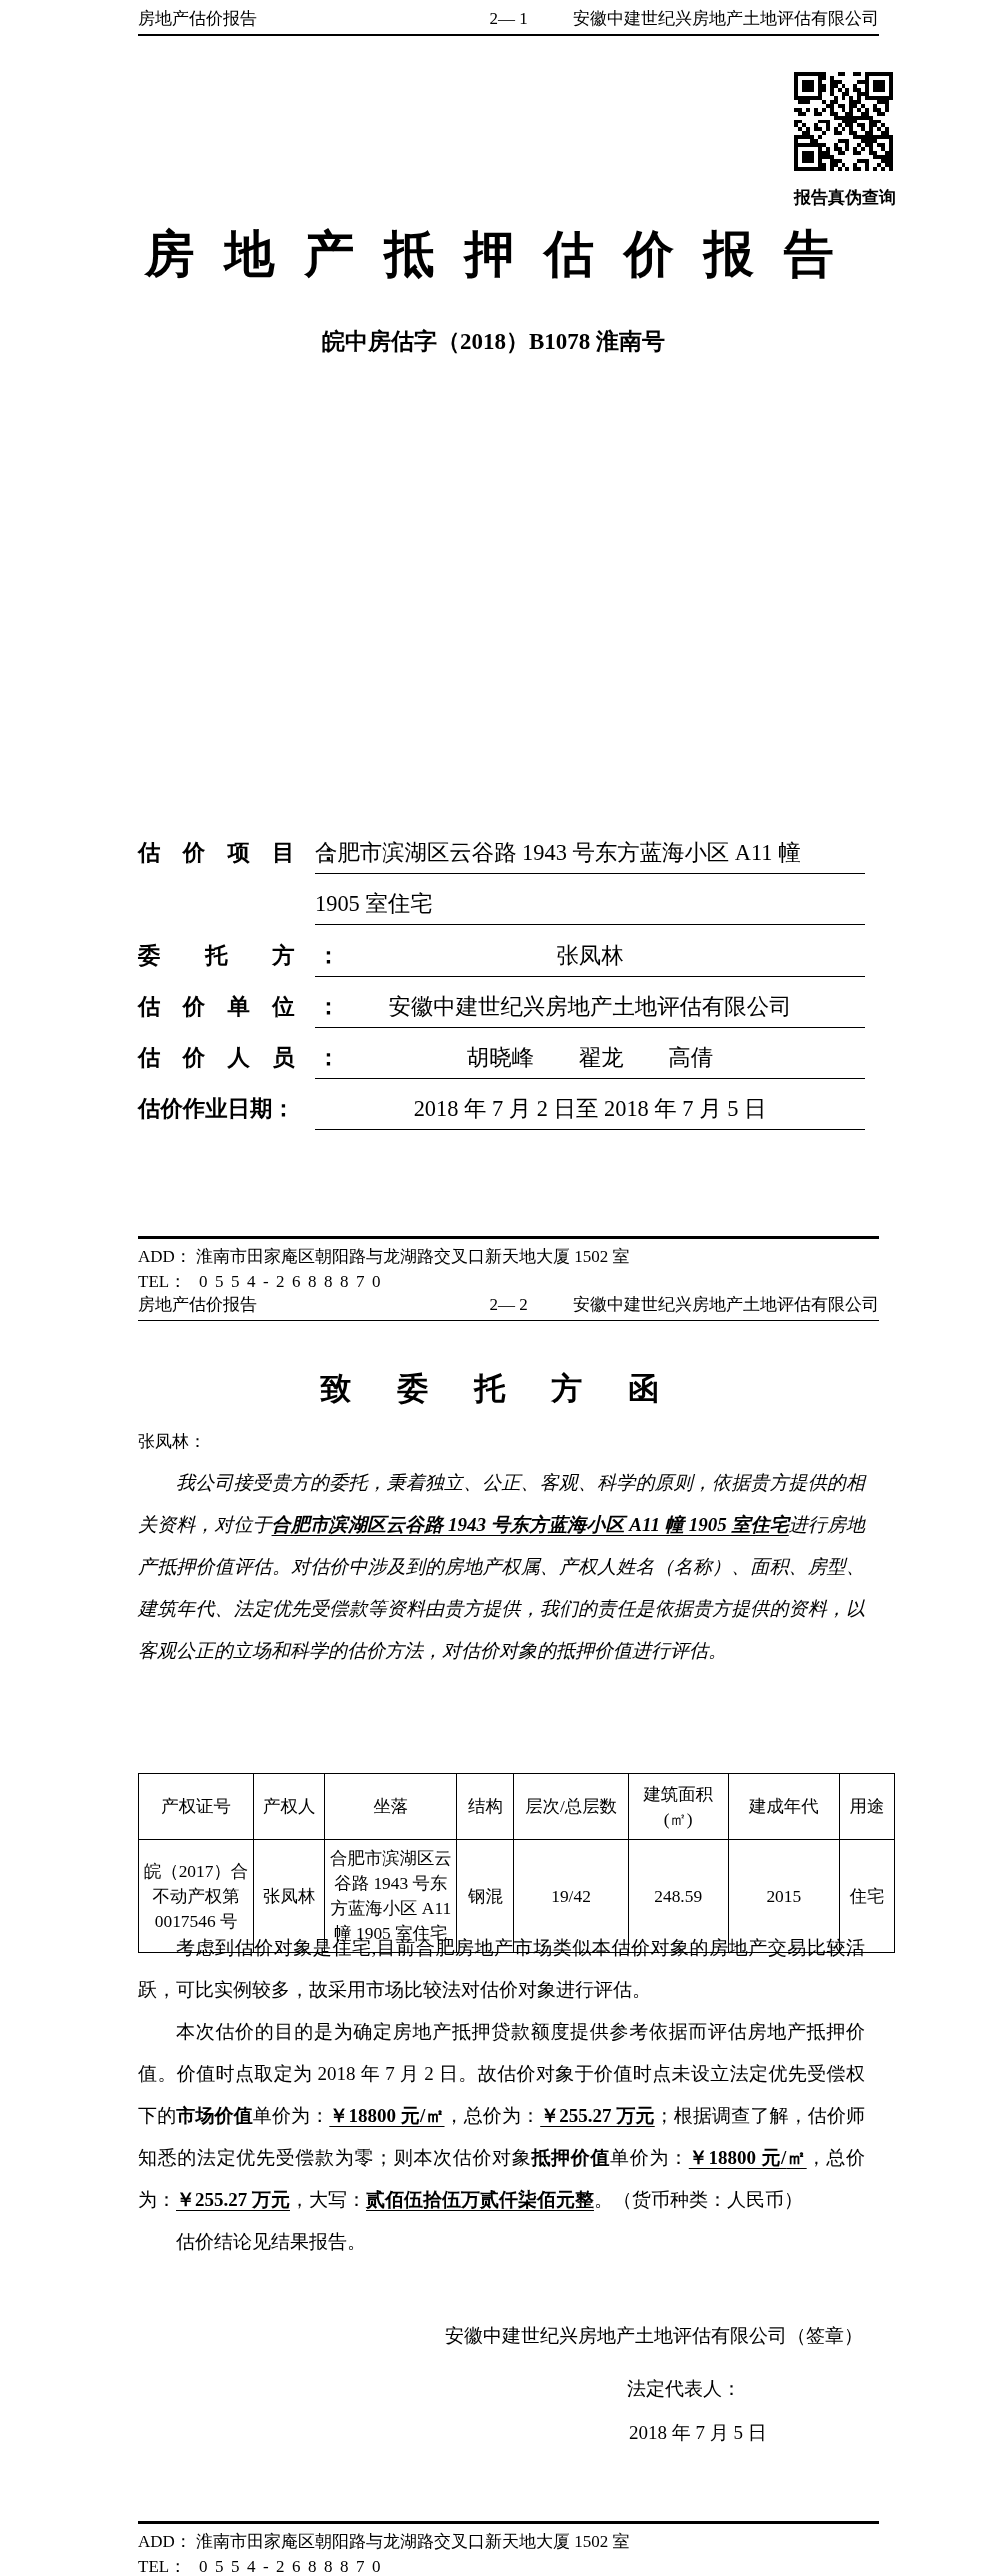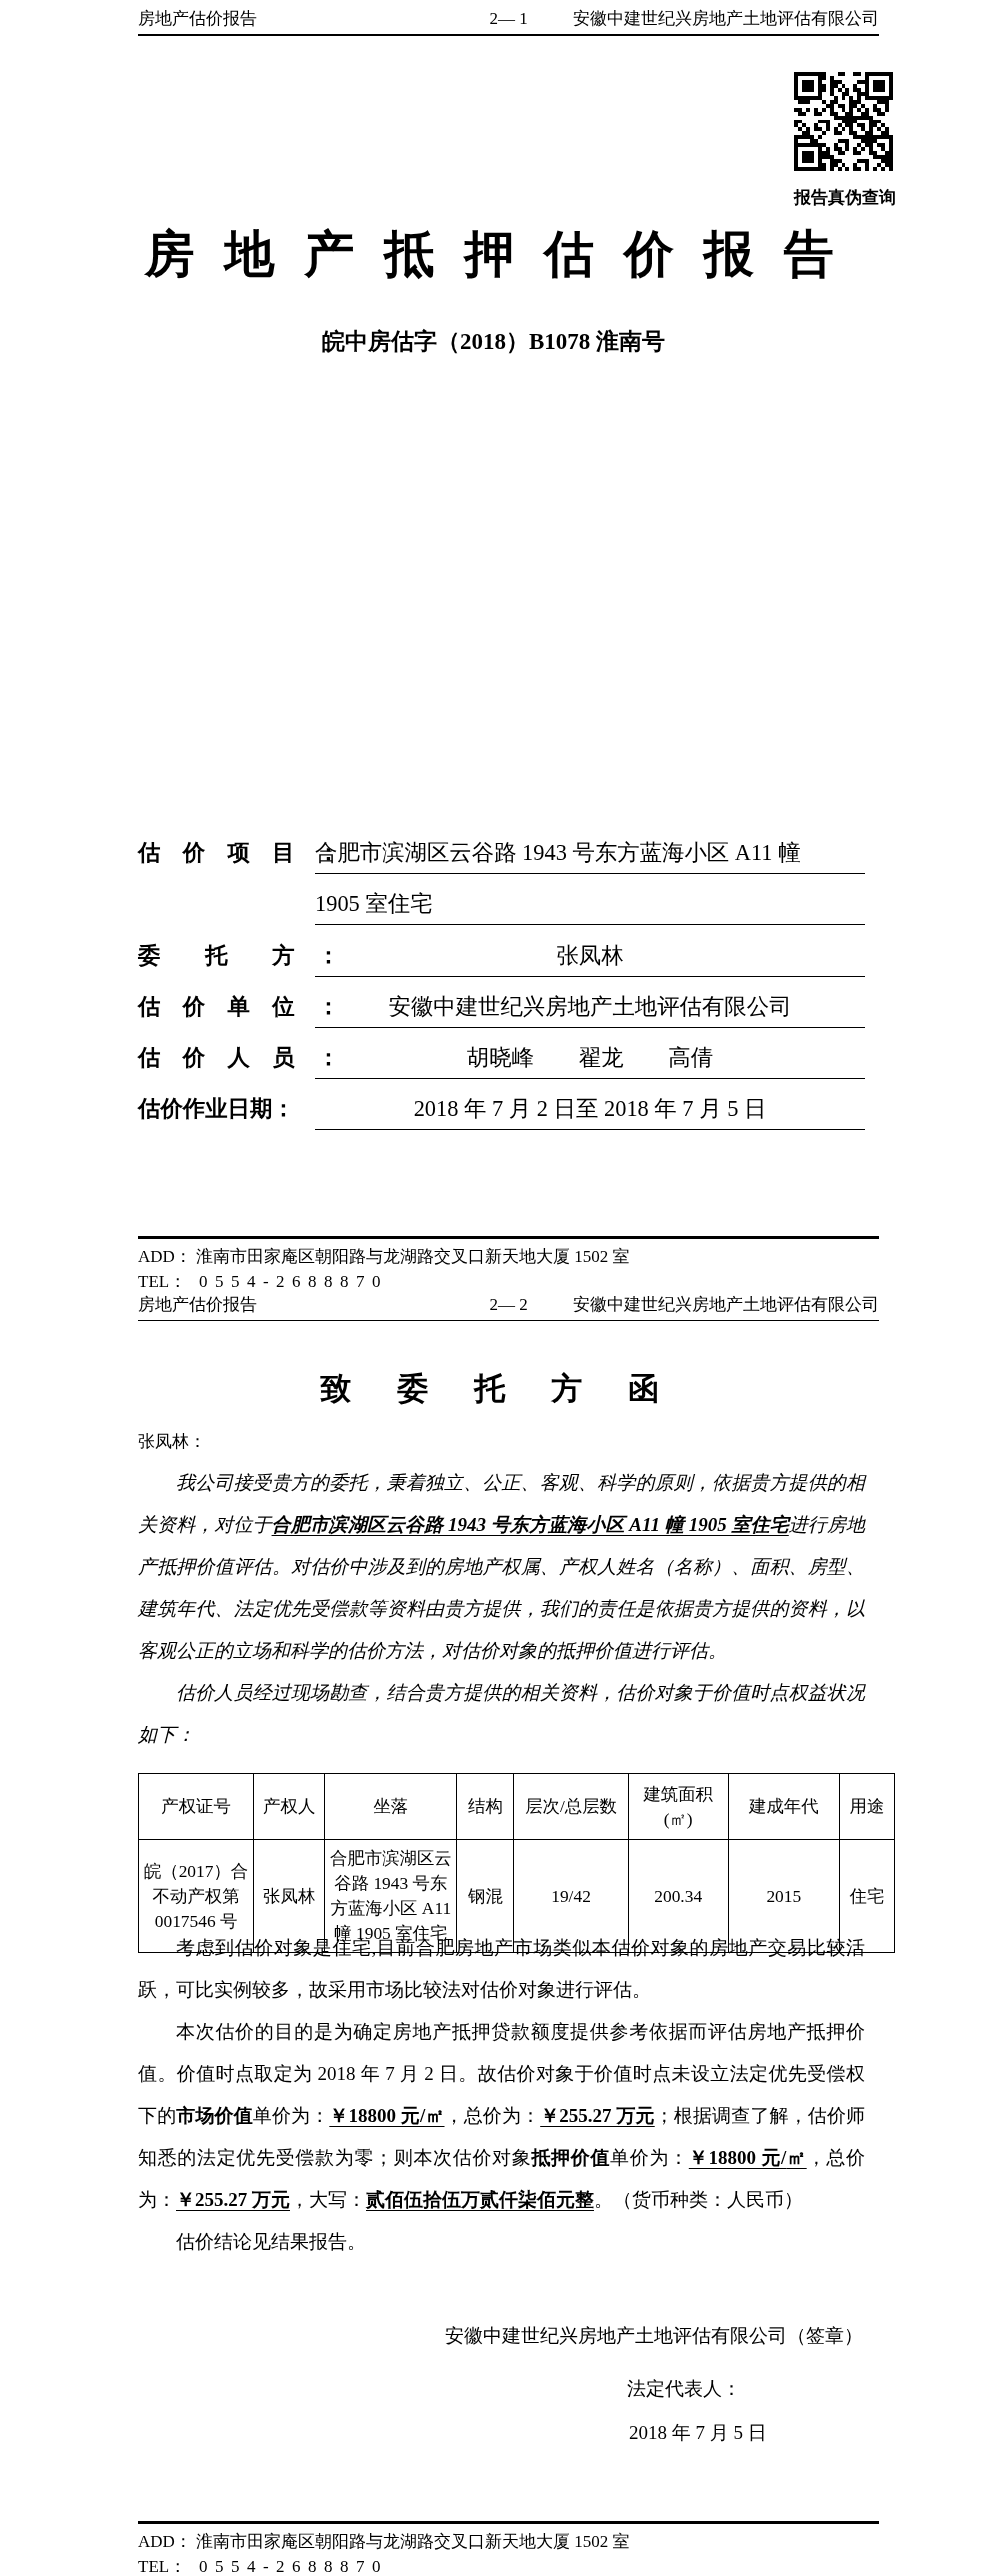--- a/index.html
+++ b/index.html
@@ -456,21 +456,20 @@
     <span class="l">房地产估价报告</span>
     <span class="c">2— 2</span>
     <span class="r">安徽中建世纪兴房地产土地评估有限公司</span>
   </div>
 
   <div class="abs lettertitle">致　委　托　方　函</div>
   <div class="abs salutation">张凤林：</div>
 
   <div class="abs bodyblock" style="top:1462px;font-style:italic;">
     <p><span>我公司接受贵方的委托，秉着独立、公正、客观、科学的原则，依据贵方提供的相关资料，对位于</span><span class="b u">合肥市滨湖区云谷路 1943 号东方蓝海小区 A11 幢 1905 室住宅</span><span>进行房地产抵押价值评估。对估价中涉及到的房地产权属、产权人姓名（名称）、面积、房型、建筑年代、法定优先受偿款等资料由贵方提供，我们的责任是依据贵方提供的资料，以客观公正的立场和科学的估价方法，对估价对象的抵押价值进行评估。</span></p>
-    <p><span>估价人员经过现场勘查，结合贵方提供的相关资料，估价对象于价值时点权益状况如下：</span></p>
   </div>
 
   <table class="abs ptable">
     <colgroup>
       <col style="width:115px">
         <col style="width:71px">
         <col style="width:132px">
         <col style="width:57px">
       <col style="width:114px">
         <col style="width:100px">
@@ -488,21 +487,21 @@
 (㎡)</td>
       <td>建成年代</td>
       <td>用途</td>
     </tr>
     <tr class="drow">
       <td>皖（2017）合不动产权第 0017546 号</td>
       <td>张凤林</td>
       <td>合肥市滨湖区云谷路 1943 号东方蓝海小区 A11 幢 1905 室住宅</td>
       <td>钢混</td>
       <td>19/42</td>
-      <td>200.34</td>
+      <td>248.59</td>
       <td>2015</td>
       <td>住宅</td>
     </tr>
   </tbody>
     </table>
 
   <div class="abs bodyblock" style="top:1927px;">
     <p><span>考虑到估价对象是住宅,目前合肥房地产市场类似本估价对象的房地产交易比较活跃，可比实例较多，故采用市场比较法对估价对象进行评估。</span></p>
     <p><span>本次估价的目的是为确定房地产抵押贷款额度提供参考依据而评估房地产抵押价值。价值时点取定为 2018 年 7 月 2 日。故估价对象于价值时点未设立法定优先受偿权下的</span><span class="b">市场价值</span><span>单价为：</span><span class="b u">￥18800 元/㎡</span><span>，总价为：</span><span class="b u">￥255.27 万元</span><span>；根据调查了解，估价师知悉的法定优先受偿款为零；则本次估价对象</span><span class="b">抵押价值</span><span>单价为：</span><span class="b u">￥18800 元/</span><span class="b u">㎡</span><span>，总价为：</span><span class="b u">￥255.27 万元</span><span>，大写：</span><span class="b u">贰佰伍拾伍万贰仟柒佰元整</span><span>。（货币种类：人民币）</span></p>
     <p><span>估价结论见结果报告。</span></p>

